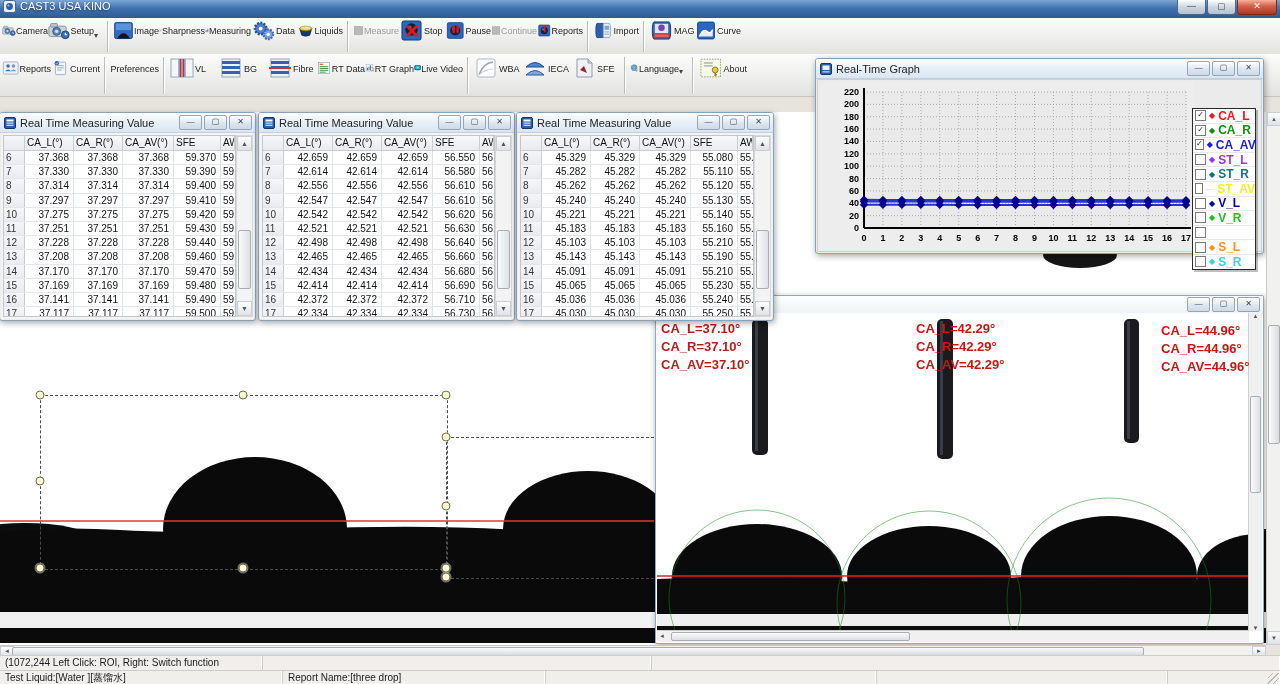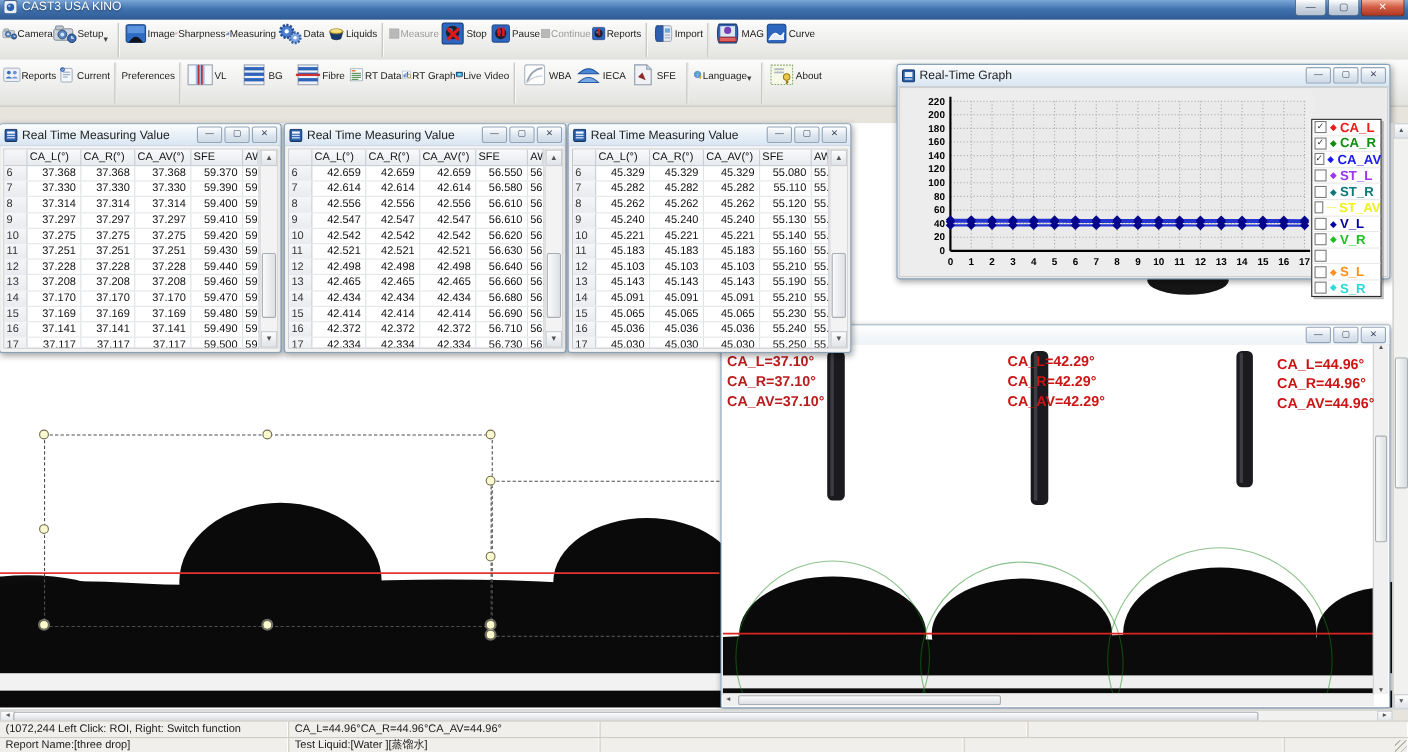--- a/index.html
+++ b/index.html
@@ -1107,25 +1107,24 @@
     <div class="hs-btn" style="right:0;">►</div>
   </div>
   <div class="vscroll-main">
     <div class="vs-btn" style="top:0;">▲</div>
     <div class="vs-thumb"></div>
     <div class="vs-btn" style="bottom:0;">▼</div>
   </div>
 
   <div class="status st1">
     <div class="st-cell" style="width:252px;">(1072,244  Left Click: ROI, Right: Switch function</div>
-    <div class="st-cell" style="width:272px;">CA_L=44.96°CA_R=44.96°CA_AV=44.96°</div>
     <div class="st-cell" style="width:378px;"></div>
     <div class="st-cell" style="flex:1;border-right:none;"></div>
   </div>
   <div class="status st2">
+    <div class="st-cell" style="width:272px;">Test Liquid:[Water ][蒸馏水]</div>
     <div class="st-cell" style="width:252px;">Report Name:[three drop]</div>
-    <div class="st-cell" style="width:272px;">Test Liquid:[Water ][蒸馏水]</div>
     <div class="st-cell" style="width:320px;"></div>
     <div class="st-cell" style="width:280px;"></div>
     <div class="st-cell" style="flex:1;border-right:none;"></div>
     <div class="grip"></div>
   </div>
 </div>
 
 </body></html>

